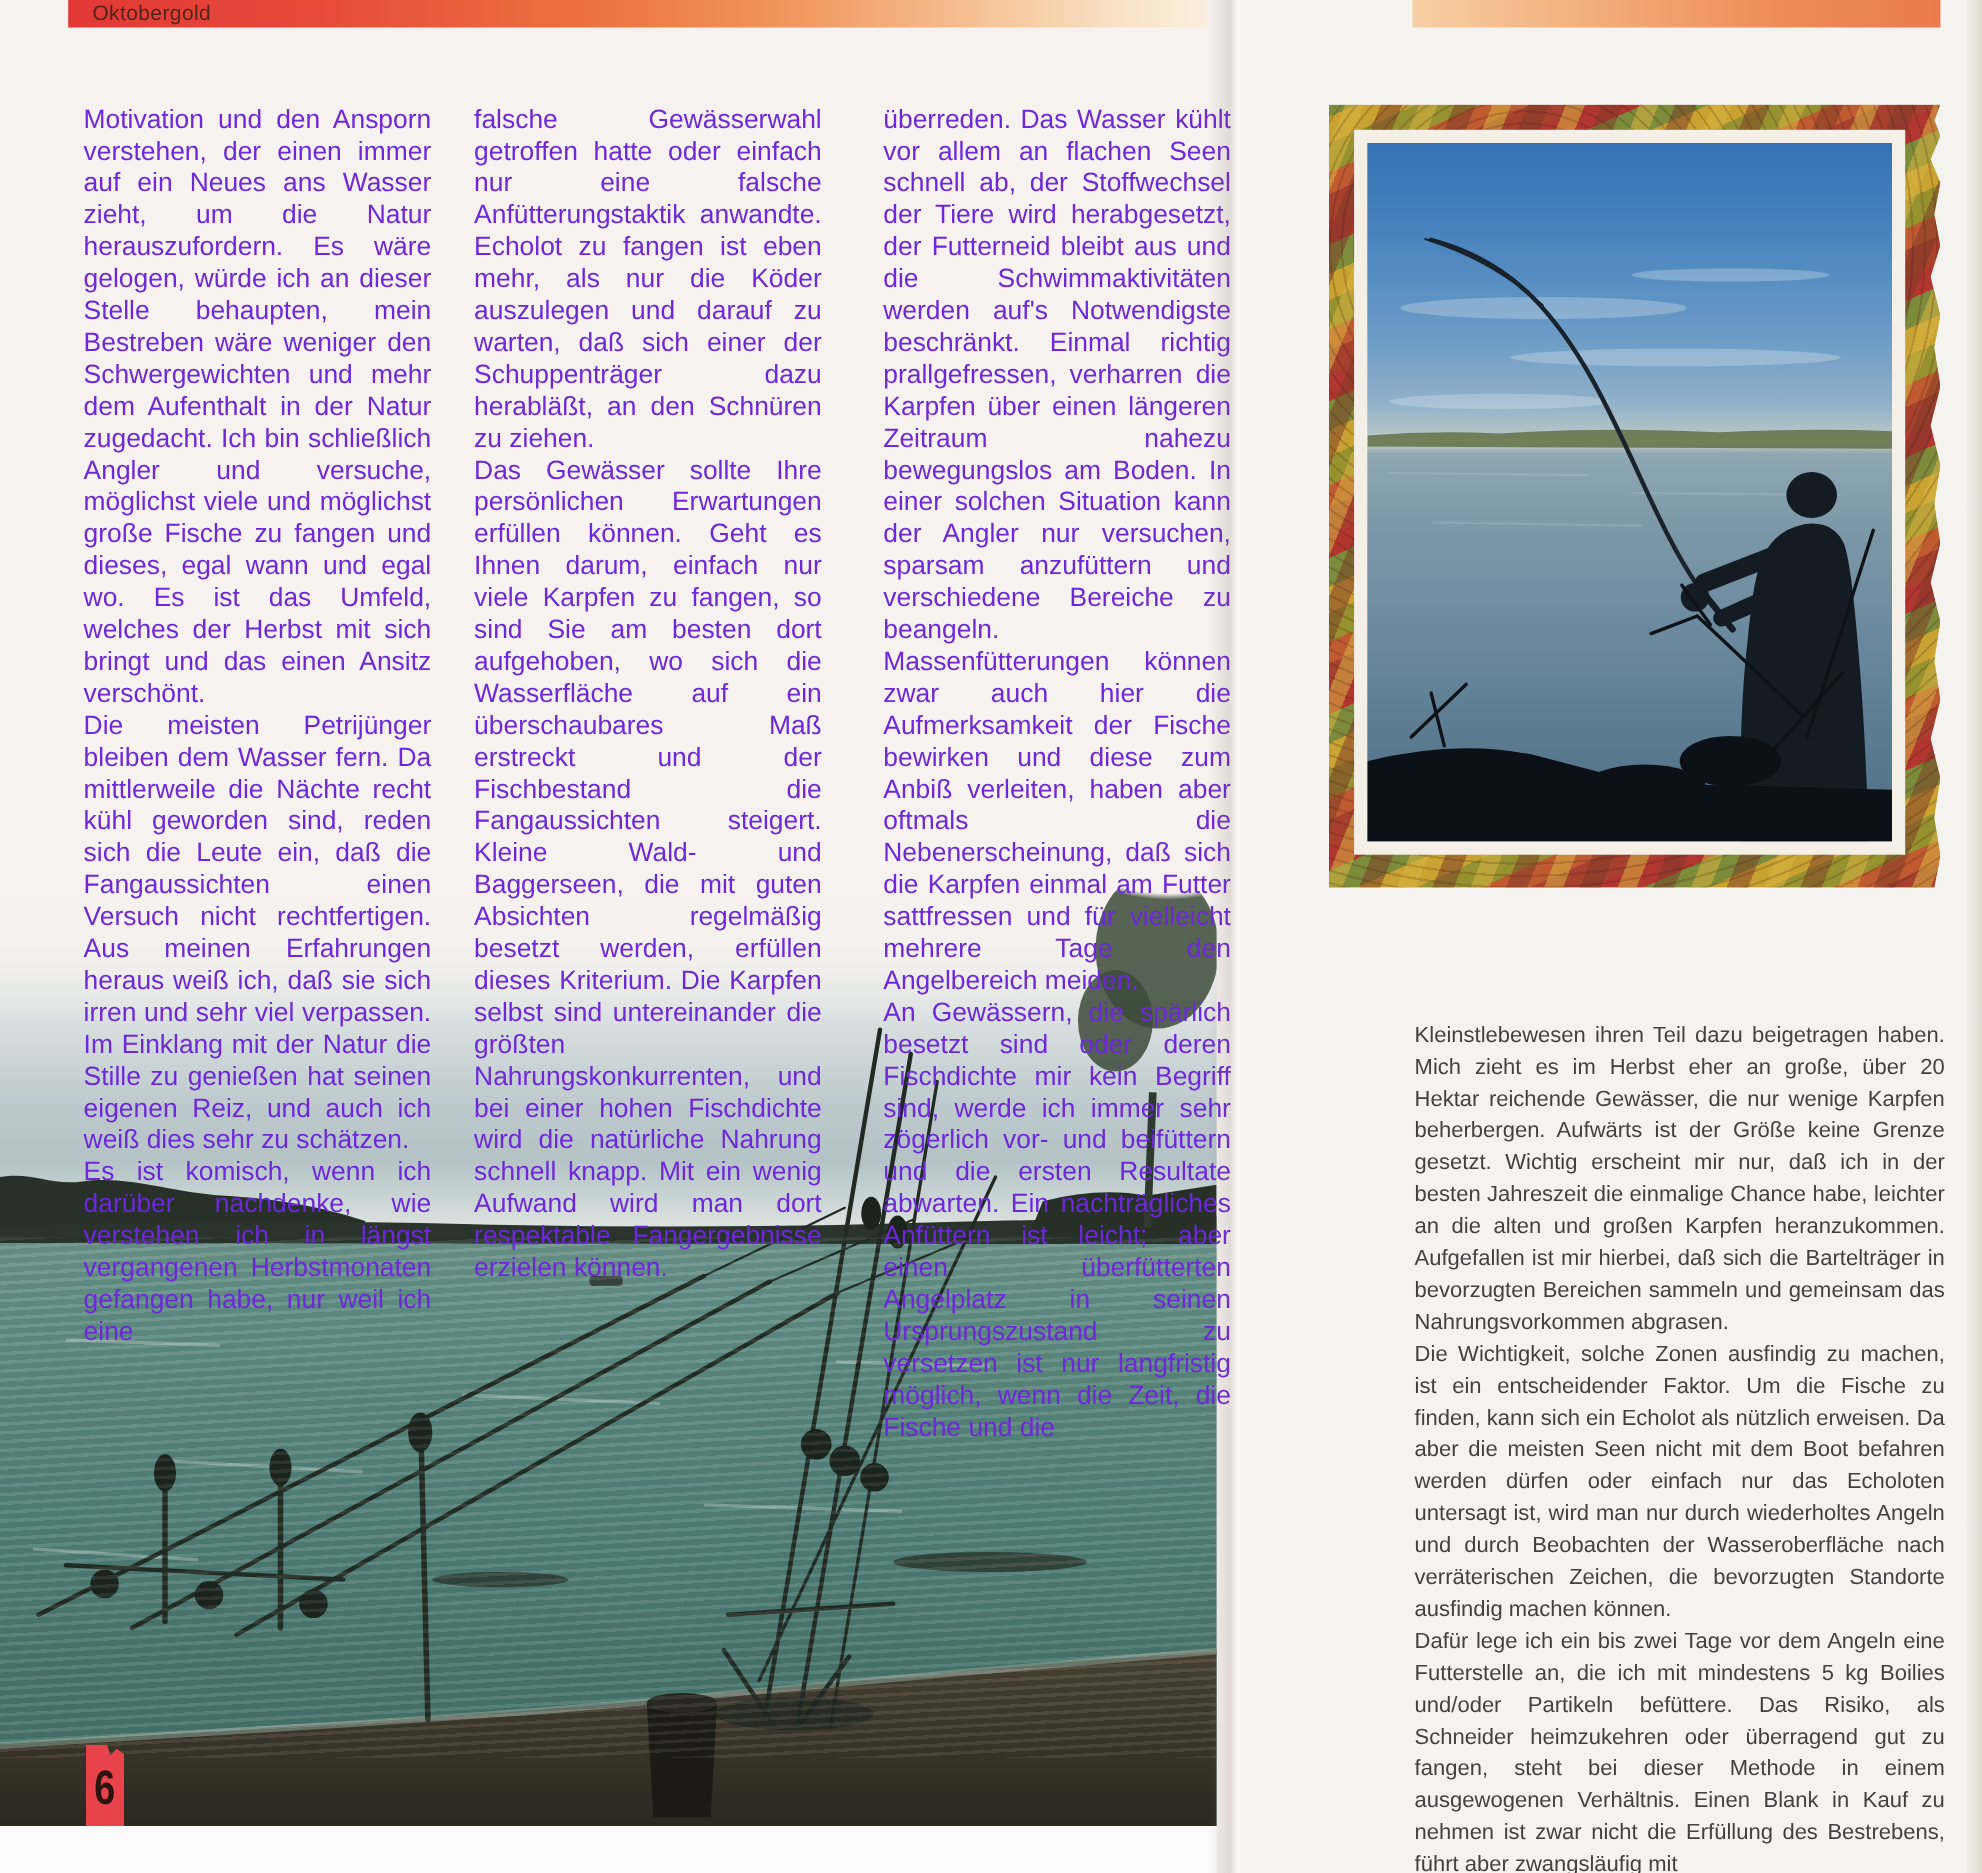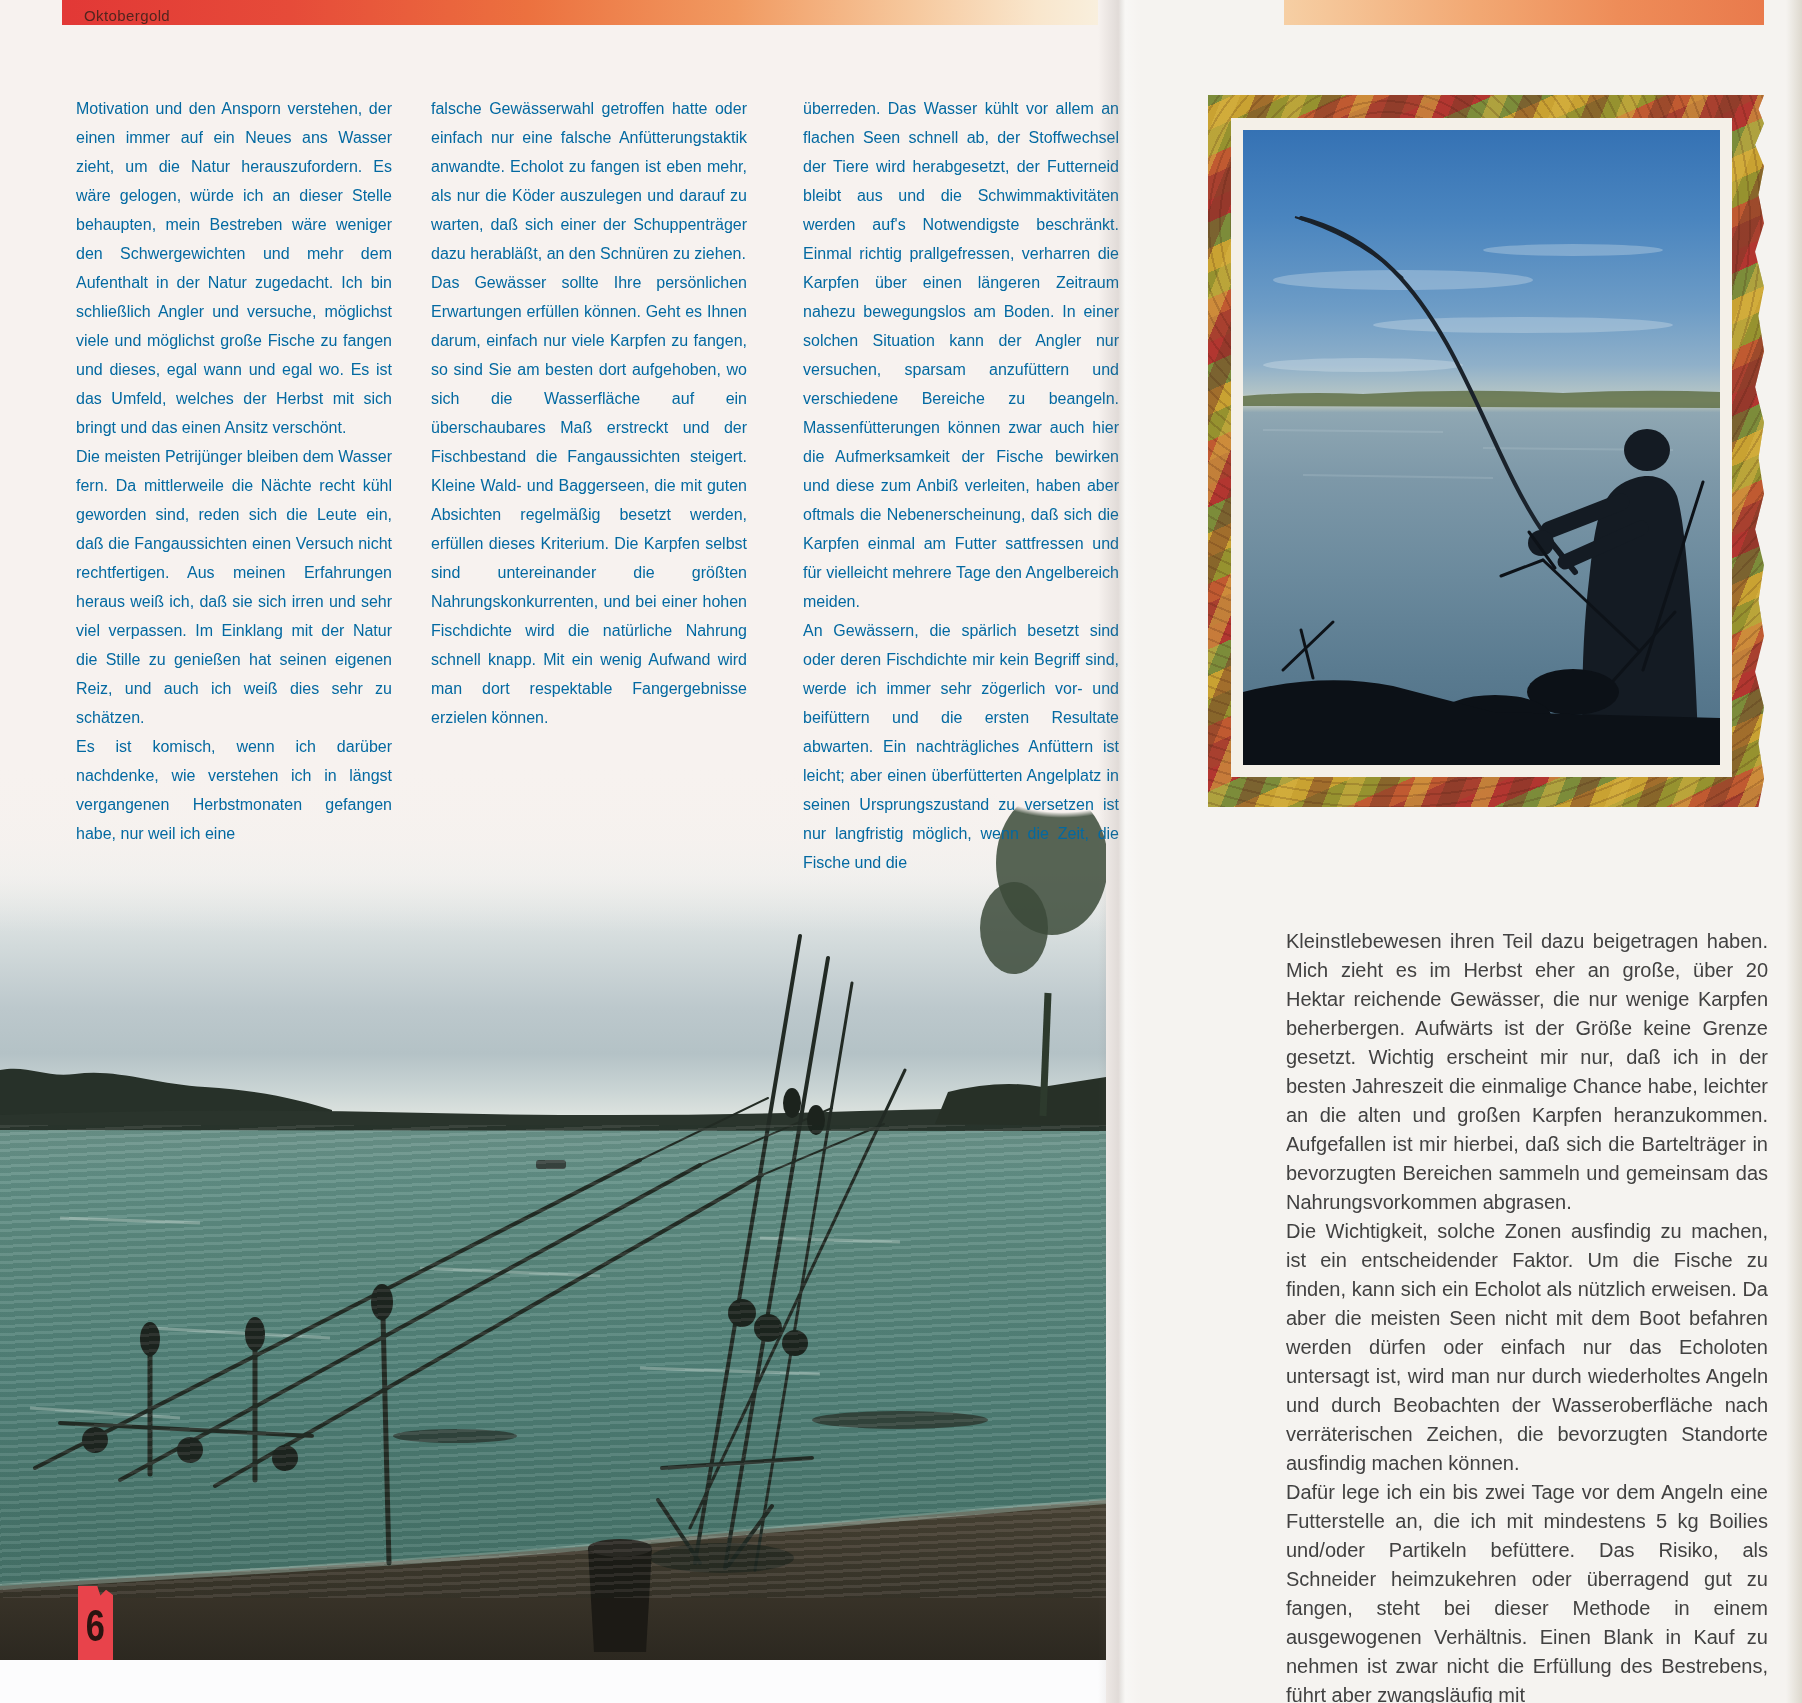--- a/index.html
+++ b/index.html
@@ -7,24 +7,24 @@
         font-family:"Liberation Sans","DejaVu Sans",sans-serif;background:#f6f2ef;}
   .left-bg{position:absolute;left:0;top:0;width:1120px;height:1703px;background:#f7f2ef;}
   .right-bg{position:absolute;left:1120px;top:0;right:0;height:1703px;background:#f5f3f0;}
 
   
   .hbar{position:absolute;top:0;height:25px;}
   .hbar.left{left:62px;width:1036px;
     background:linear-gradient(to right,#e23836 0%,#e64b39 22%,#ec713f 45%,#f19a61 65%,#f6c89d 82%,#f9e6cc 94%,#f9efdd 100%);}
   .hbar.right{left:1284px;width:480px;
     background:linear-gradient(to right,#f6cfa4 0%,#f2a873 40%,#ee8c58 70%,#e97a4c 100%);}
-  .hbar .title{position:absolute;left:22px;bottom:1px;font-size:15px;color:#53241e;letter-spacing:.4px;}
-
-  
-  .col{position:absolute;top:94px;width:316px;color:#0369a1;font-size:16px;line-height:29px;
+  .hbar .title{position:absolute;left:22px;bottom:1px;font-size:19px;color:#53241e;letter-spacing:.4px;}
+
+  
+  .col{position:absolute;top:94px;width:316px;color:#6d28d9;font-size:24px;line-height:29px;
        text-align:justify;z-index:4;}
   .col p{margin:0;}
   .c1{left:76px;} .c2{left:431px;} .c3{left:803px;}
   .col-right{position:absolute;left:1286px;top:927px;width:482px;color:#414141;font-size:20px;
        line-height:29px;text-align:justify;z-index:4;}
   .col-right p{margin:0;}
 
   
   .lake-photo{position:absolute;left:0;top:768px;width:1106px;height:892px;z-index:1;
     background:linear-gradient(to bottom,

